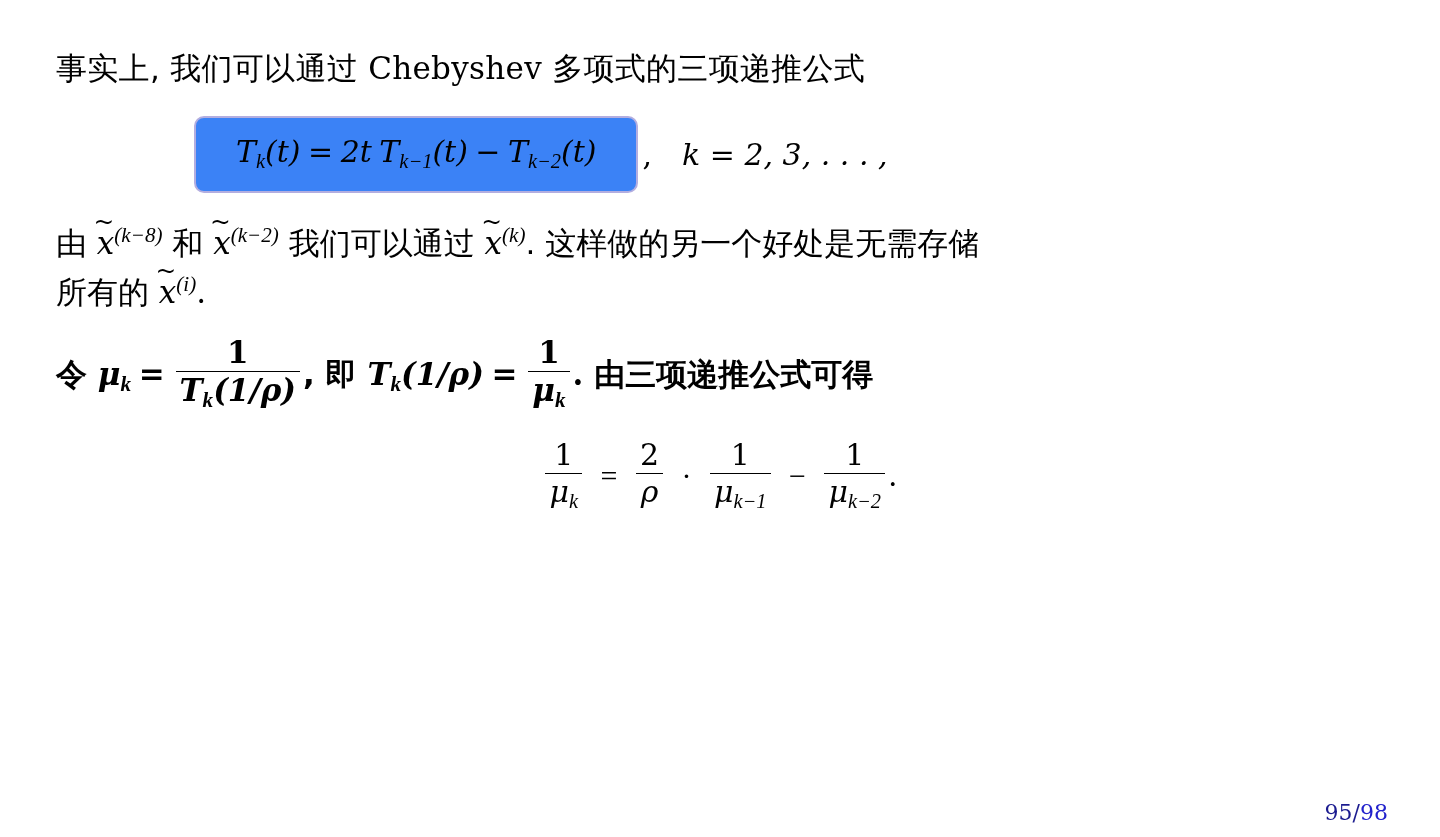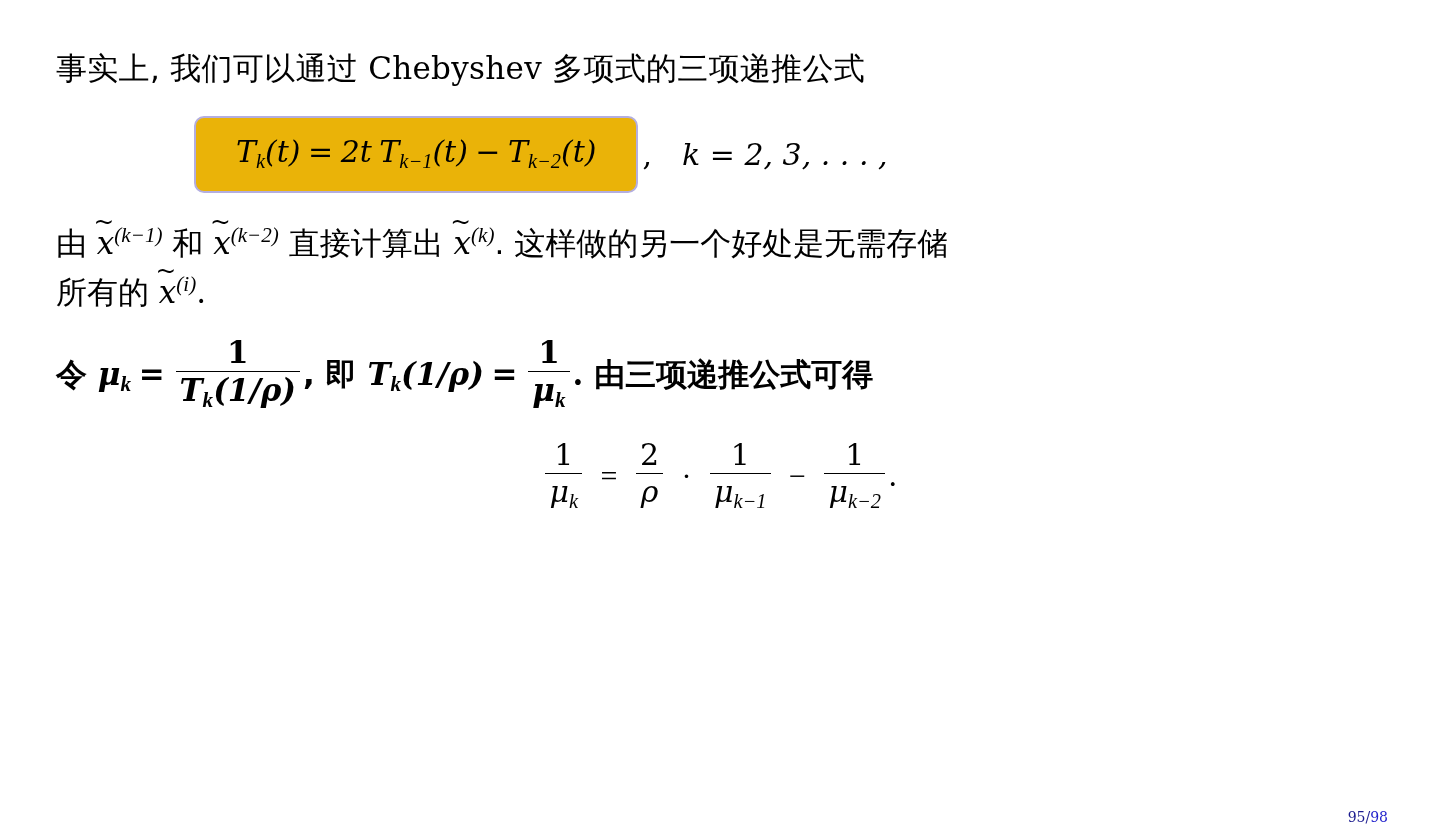--- a/index.html
+++ b/index.html
@@ -73,21 +73,21 @@
   .line-intro .cjk { font-size: 31px; }
 
   
   .formula-row {
     margin-top: 26px;
     display: flex;
     align-items: center;
     padding-left: 138px;
   }
   .boxed {
-    background: #eab308;
+    background: #3b82f6;
     border: 2px solid #b3aee0;
     border-radius: 10px;
     padding: 16px 40px 18px 40px;
     font-size: 30px;
     white-space: nowrap;
   }
   .formula-tail {
     font-size: 30px;
     white-space: nowrap;
     margin-left: 4px;
@@ -132,21 +132,21 @@
     text-align: center;
     font-size: 30px;
   }
   .display-eq .op { margin: 0 8px; font-style: normal; }
 
   
   .page-number {
     position: absolute;
     right: 52px;
     bottom: 12px;
-    font-size: 14px;
+    font-size: 22px;
     font-family: "DejaVu Serif", serif;
     color: #1b1b8f;
   }
   .page-number .cur { color: #1b1b8f; }
   .page-number .sep { color: #1b1b8f; }
   .page-number .tot { color: #2222cc; }
 </style>
 </head>
 <body>
 
@@ -165,21 +165,21 @@
       <span class="mathup">−</span>
       <span class="math">T</span><sub>k−2</sub><span class="math">(t)</span>
     </div>
     <div class="formula-tail">
       <span class="mathup">,</span><span class="gap"></span><span class="math">k = 2, 3, . . . ,</span>
     </div>
   </div>
 
   <div class="para">
     <div>
-      <span class="cjk">由 </span><span class="tilde-var"><span class="tl">~</span><span>x</span></span><sup>(k−1)</sup><span class="cjk"> 和 </span><span class="tilde-var"><span class="tl">~</span><span>x</span></span><sup>(k−2)</sup><span class="cjk"> 直接计算出 </span><span class="tilde-var"><span class="tl">~</span><span>x</span></span><sup>(k)</sup><span class="cjk">. 这样做的另一个好处是无需存储</span>
+      <span class="cjk">由 </span><span class="tilde-var"><span class="tl">~</span><span>x</span></span><sup>(k−8)</sup><span class="cjk"> 和 </span><span class="tilde-var"><span class="tl">~</span><span>x</span></span><sup>(k−2)</sup><span class="cjk"> 我们可以通过 </span><span class="tilde-var"><span class="tl">~</span><span>x</span></span><sup>(k)</sup><span class="cjk">. 这样做的另一个好处是无需存储</span>
     </div>
     <div>
       <span class="cjk">所有的 </span><span class="tilde-var"><span class="tl">~</span><span>x</span></span><sup>(i)</sup><span class="mathup">.</span>
     </div>
   </div>
 
   <div class="mu-line">
     <span class="cjk">令 </span><span class="math">μ</span><sub>k</sub>
     <span class="mathup">=</span>
     <span class="frac">

